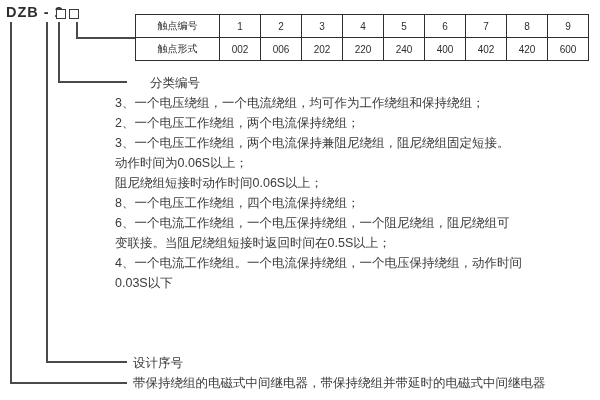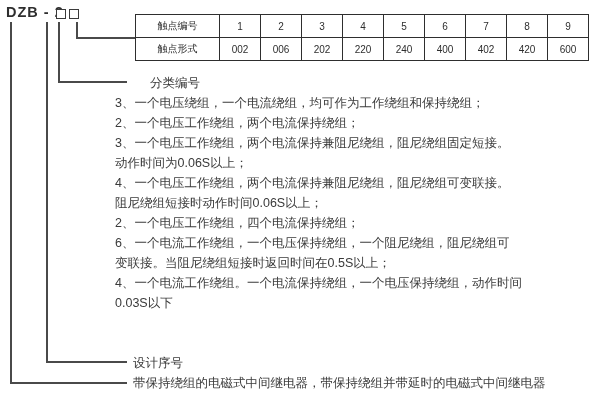--- a/index.html
+++ b/index.html
@@ -96,23 +96,22 @@
   </tbody>
     </table>
 
   <div class="txt cls-label">分类编号</div>
 
   <div class="items">
     <div class="txt line">3、一个电压绕组，一个电流绕组，均可作为工作绕组和保持绕组；</div>
     <div class="txt line">2、一个电压工作绕组，两个电流保持绕组；</div>
     <div class="txt line">3、一个电压工作绕组，两个电流保持兼阻尼绕组，阻尼绕组固定短接。</div>
     <div class="txt line">动作时间为0.06S以上；</div>
-    <div class="txt line">4、一个电压工作绕组，两个电流保持兼阻尼绕组，阻尼绕组可变联接。</div>
     <div class="txt line">阻尼绕组短接时动作时间0.06S以上；</div>
-    <div class="txt line">2、一个电压工作绕组，四个电流保持绕组；</div>
+    <div class="txt line">8、一个电压工作绕组，四个电流保持绕组；</div>
     <div class="txt line">6、一个电流工作绕组，一个电压保持绕组，一个阻尼绕组，阻尼绕组可</div>
     <div class="txt line">变联接。当阻尼绕组短接时返回时间在0.5S以上；</div>
     <div class="txt line">4、一个电流工作绕组。一个电流保持绕组，一个电压保持绕组，动作时间</div>
     <div class="txt line">0.03S以下</div>
   </div>
 
   <div class="txt design-label">设计序号</div>
 
   <div class="txt bottom-desc">带保持绕组的电磁式中间继电器，带保持绕组并带延时的电磁式中间继电器</div>
 

